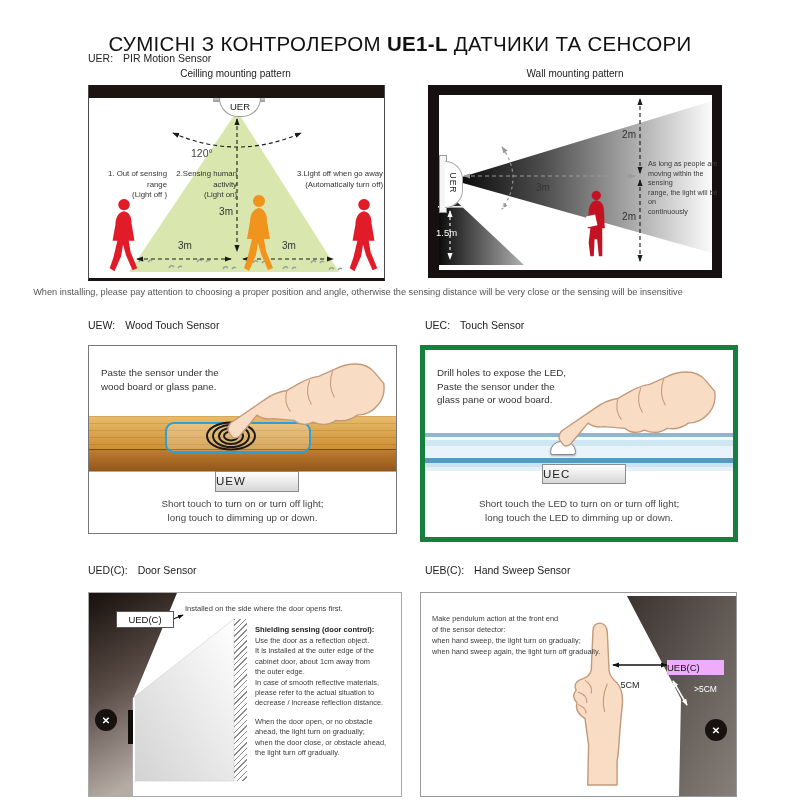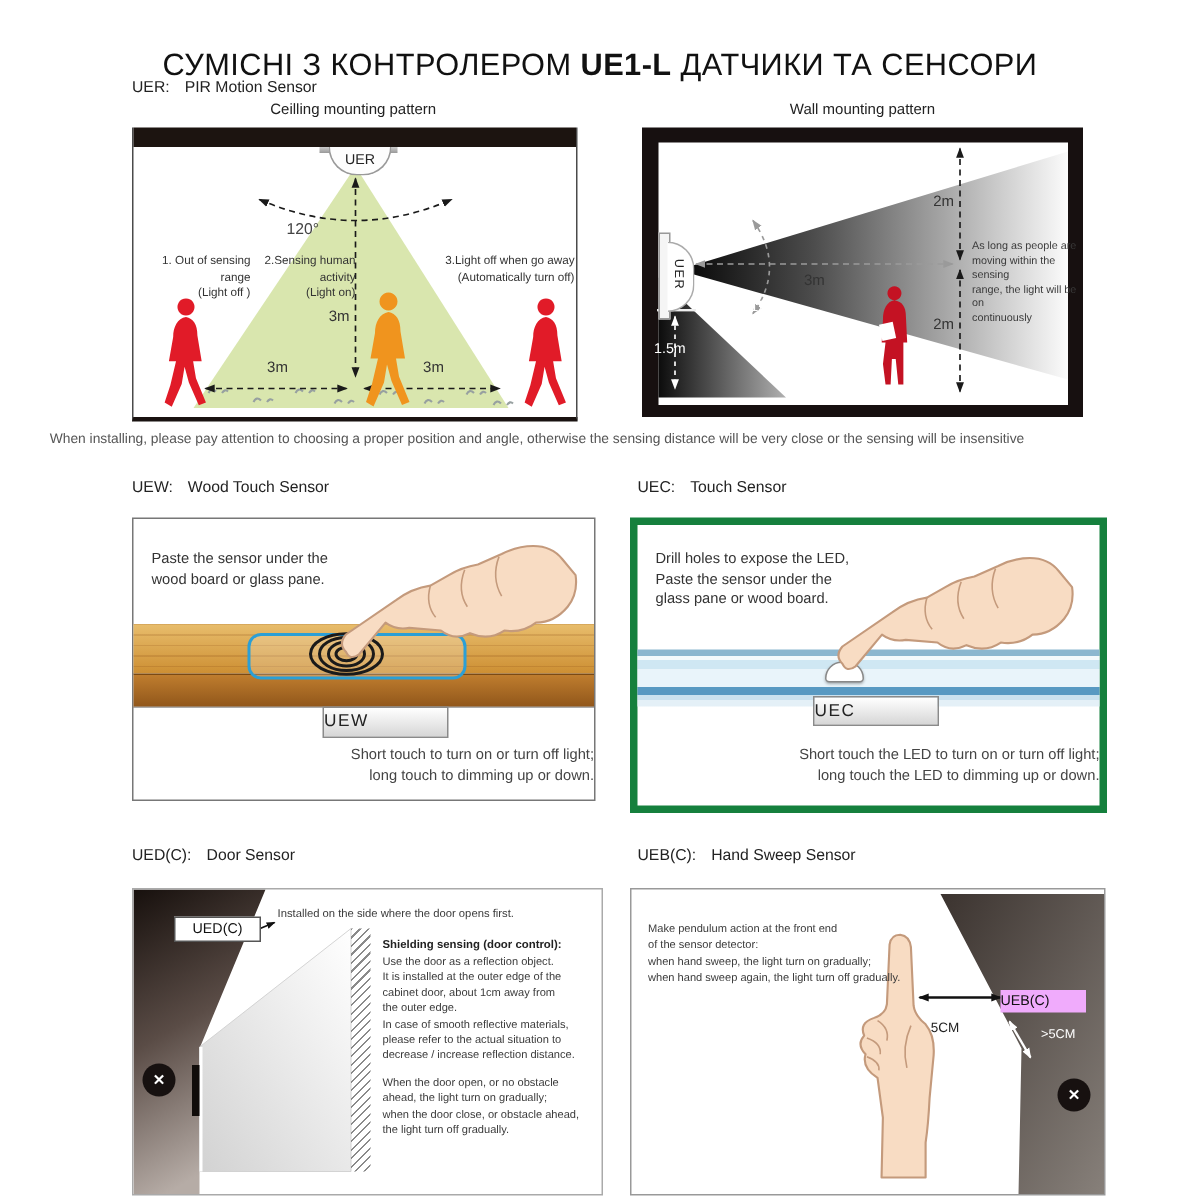--- a/index.html
+++ b/index.html
@@ -25,21 +25,21 @@
   .ceilbar{left:0;top:0;width:295px;height:13px;background:#1c1410;}
   .small-lbl{font-size:7.8px;line-height:10.5px;color:#333;text-align:right;}
   .dim{font-size:10px;color:#333;}
   
   #box-wall{left:428px;top:85px;width:294px;height:193px;background:#171010;}
   #wall-inner{left:11px;top:10px;width:273px;height:175px;background:#fff;}
   
   #box-uew{left:88px;top:345px;width:307px;height:187px;border:1px solid #777;}
   #box-uec{left:420px;top:345px;width:308px;height:187px;border:5px solid #15803d;}
   .instr{font-size:9.8px;line-height:14px;color:#333;}
-  .cap{font-size:9.8px;line-height:13.5px;color:#444;text-align:right;}
+  .cap{font-size:9.8px;line-height:13.5px;color:#444;text-align:center;}
   
   #box-ued{left:88px;top:592px;width:312px;height:203px;border:1px solid #aaa;}
   #box-ueb{left:420px;top:592px;width:315px;height:203px;border:1px solid #999;}
   .tiny{font-size:7.4px;line-height:10.4px;color:#3a3a3a;}
 </style>
 </head>
 <body>
 
 <div id="page">
 

